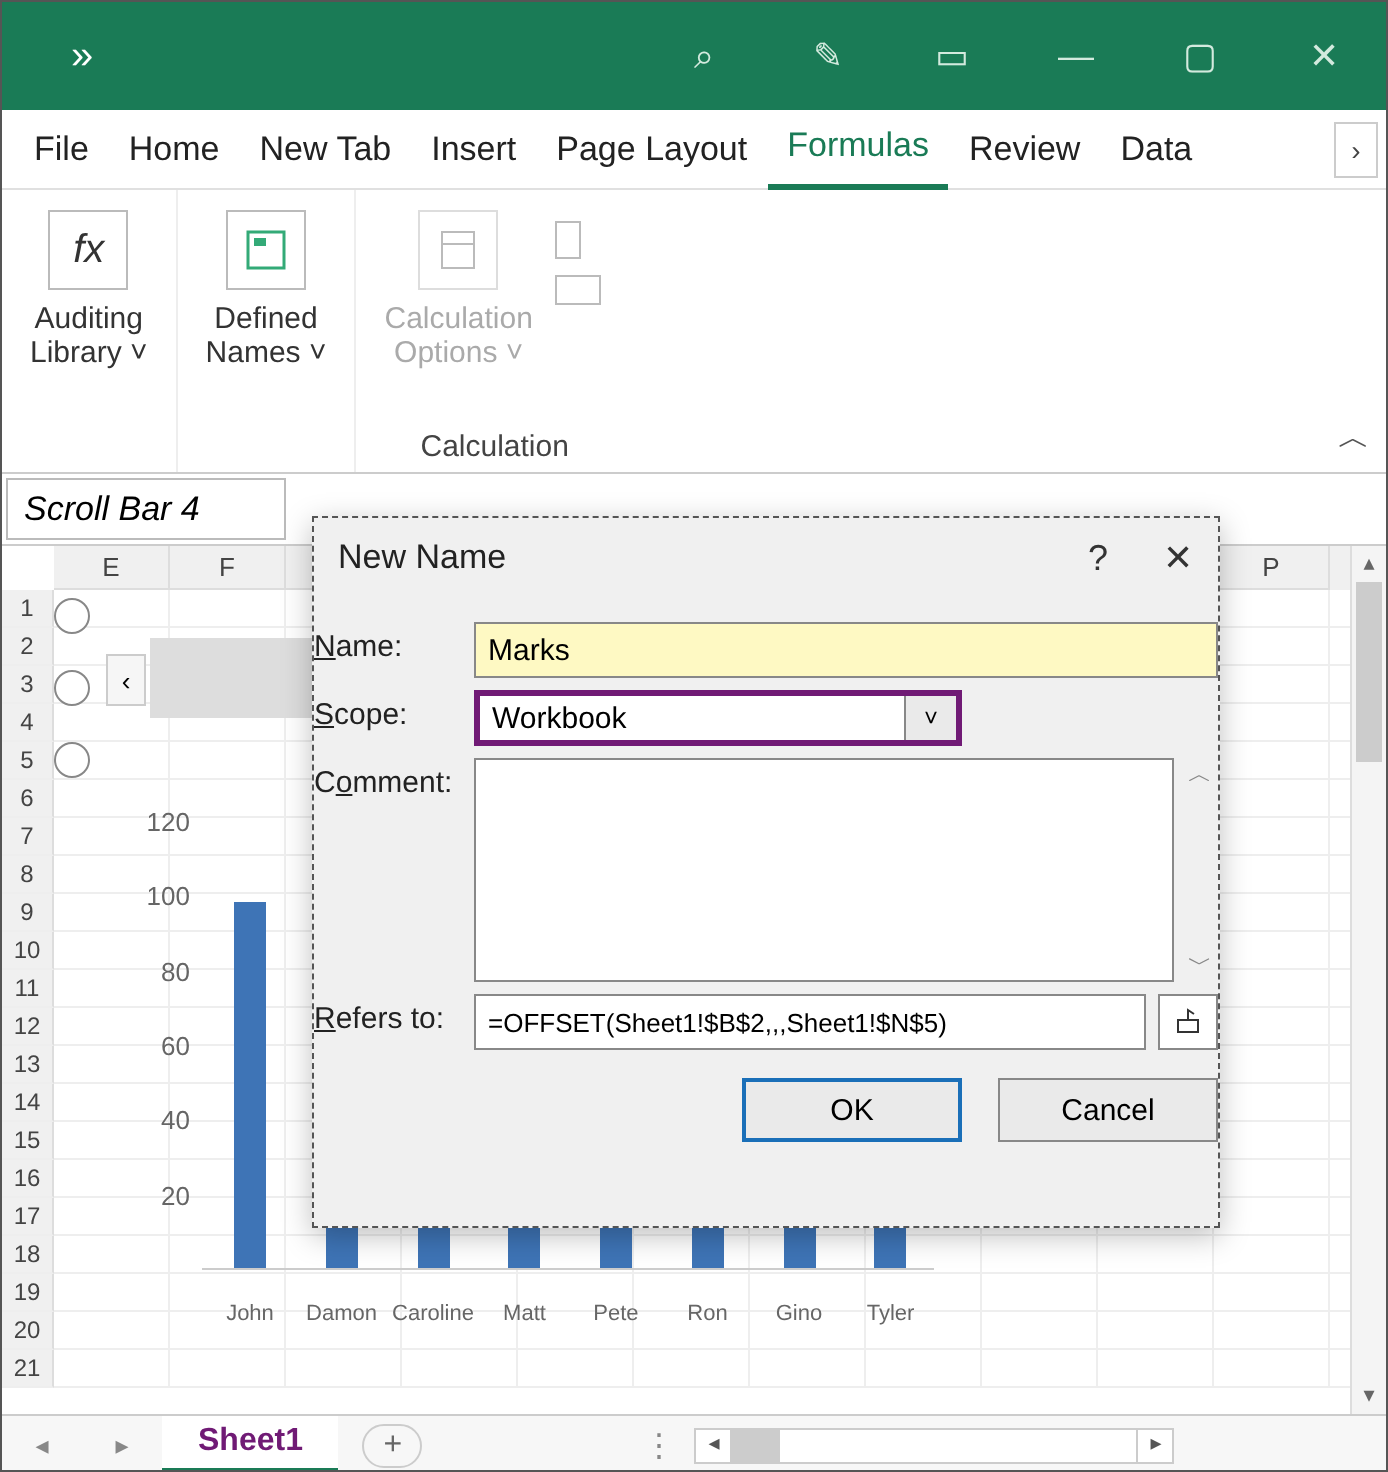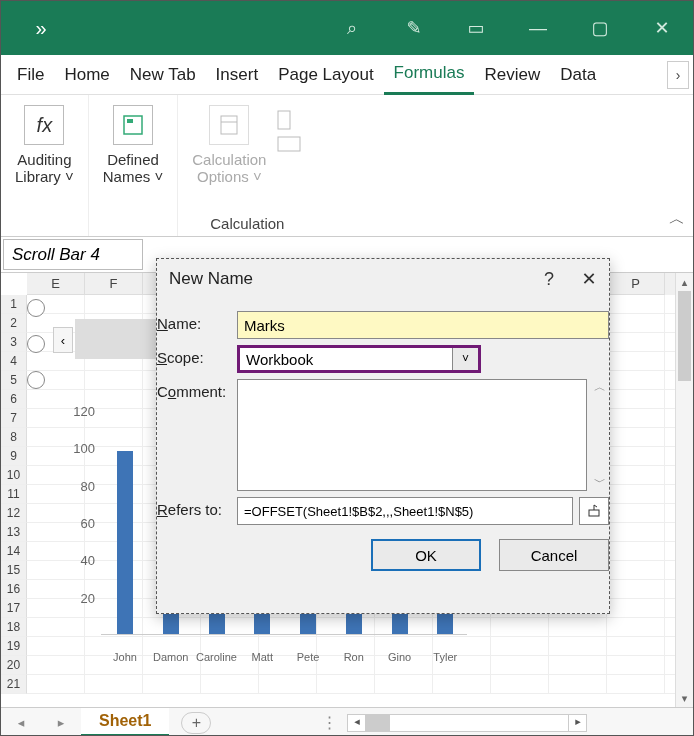--- a/index.html
+++ b/index.html
@@ -57,21 +57,21 @@
   .dialog .select .chev { position: absolute; right: 0; top: 0; bottom: 0; width: 26px; border-left: 1px solid #888; background:#eaeaea; display:flex; align-items:center; justify-content:center; font-size:12px;}
   .dialog textarea { flex: 1; height: 112px; border: 1px solid #888; background:#fff; resize: none; font-size: 15px; padding: 4px; }
   .dialog .refers input { flex:1; height:28px; border:1px solid #888; padding:0 6px; font-size:13px; background:#fff;}
   .dialog .refers .rangebtn { width: 30px; height: 28px; border: 1px solid #888; margin-left: 6px; display:flex; align-items:center; justify-content:center; background:#fff;}
   .dialog .buttons { display: flex; justify-content: flex-end; gap: 18px; margin-top: 14px; }
   .dialog .btn { width: 110px; height: 32px; border: 1px solid #888; background: #eaeaea; font-size: 15px; display:flex; align-items:center; justify-content:center;}
   .dialog .btn.primary { border: 2px solid #1a6fb8; }
   
   .sheet-tabs { height: 30px; border-top: 1px solid #ccc; display: flex; align-items: center; background: #f7f7f7; }
   .sheet-tabs .nav { width: 40px; text-align:center; color:#888; font-size:13px;}
-  .sheet-tabs .tab { padding: 4px 18px; font-size: 16px; font-weight: 700; color: #a16207; border-bottom: 3px solid #1a7b56; background:#fff;}
+  .sheet-tabs .tab { padding: 4px 18px; font-size: 16px; font-weight: 700; color: #701a75; border-bottom: 3px solid #1a7b56; background:#fff;}
   .sheet-tabs .plus { width:30px; height:22px; border:1px solid #ccc; border-radius:11px; margin-left:12px; text-align:center; line-height:20px; color:#666;}
   .sheet-tabs .hdots { margin-left: 110px; color:#888; letter-spacing:2px;}
   .sheet-tabs .hscroll { margin-left:8px; flex:0 0 240px; height:18px; border:1px solid #ccc; display:flex; background:#fff;}
   .sheet-tabs .hscroll .ar { width:18px; text-align:center; font-size:11px; color:#555; border-right:1px solid #ccc;}
   .sheet-tabs .hscroll .ar.r { border-left:1px solid #ccc; border-right:none; margin-left:auto;}
   .sheet-tabs .hscroll .thumb { width:24px; background:#ccc;}
   .ta-scroll { width:18px; display:flex; flex-direction:column; justify-content:space-between; align-items:center; height:112px; margin-left:4px; color:#888; font-size:12px;}
 </style>
 </head>
 <body>

